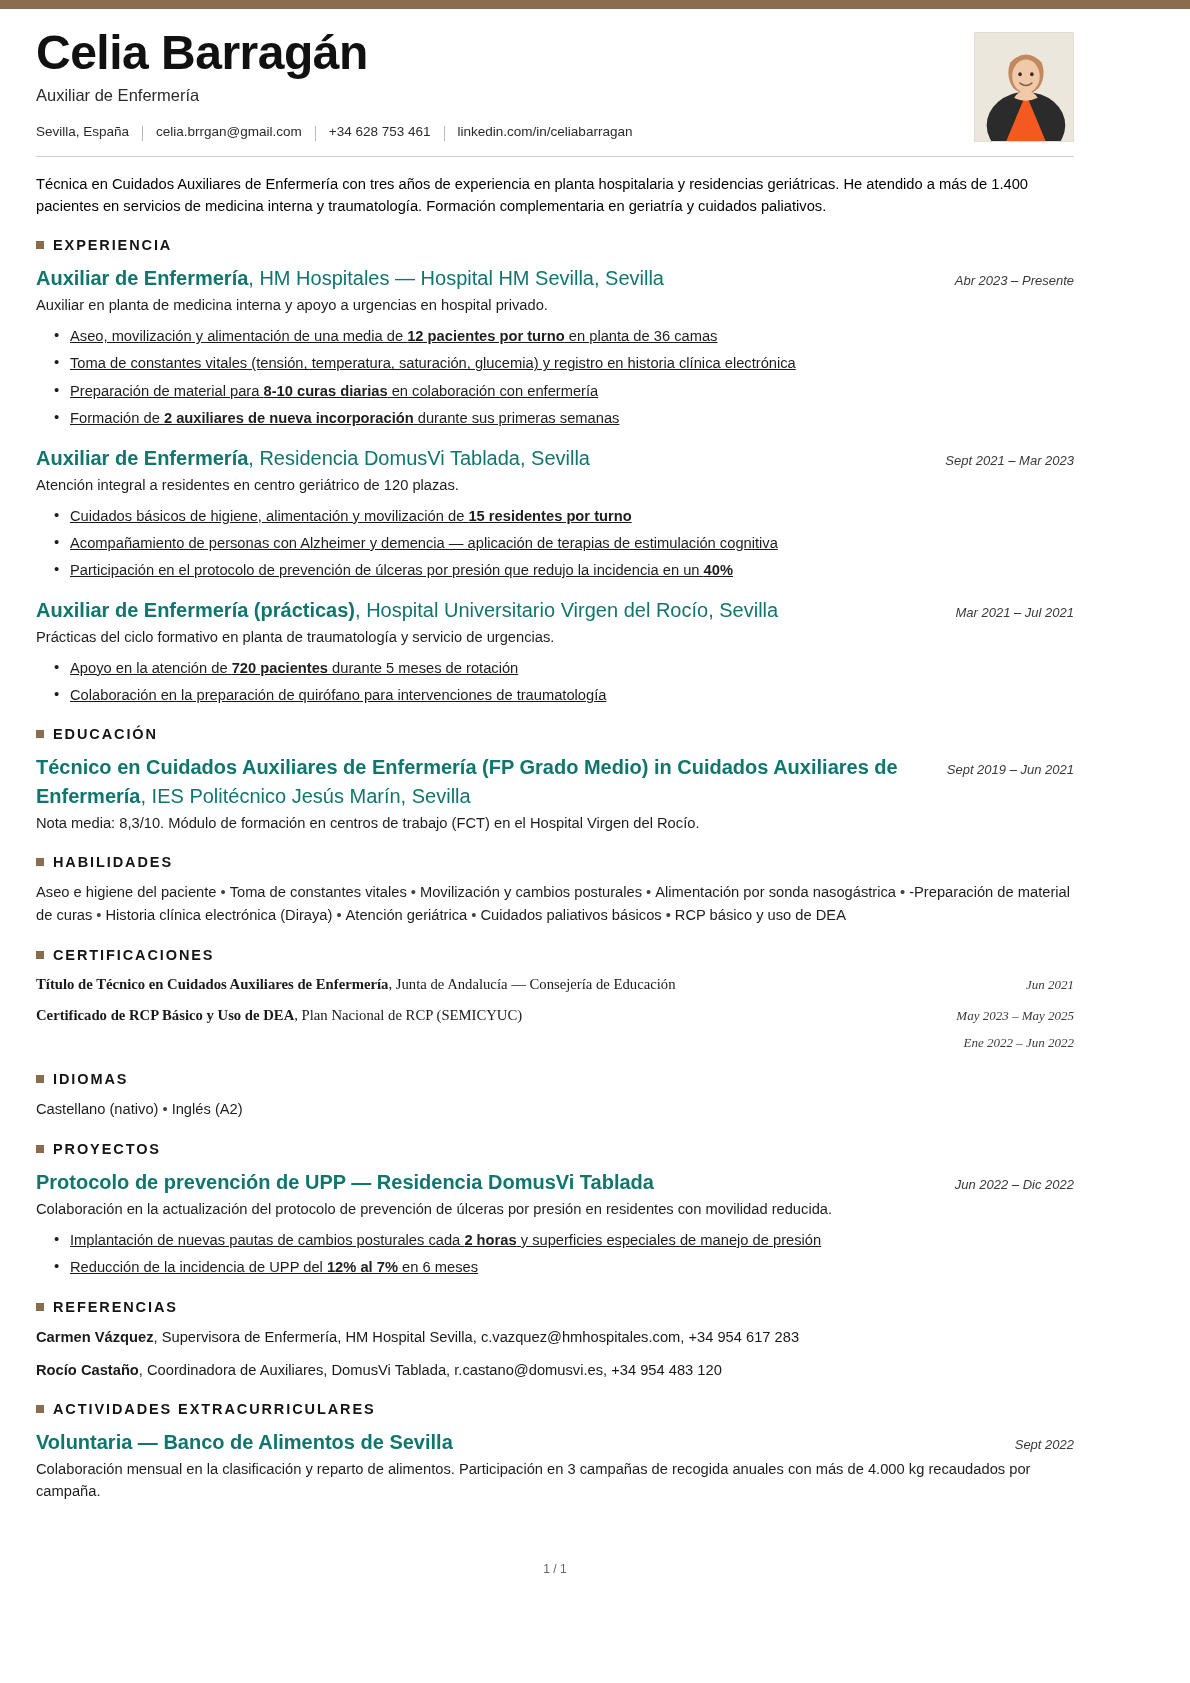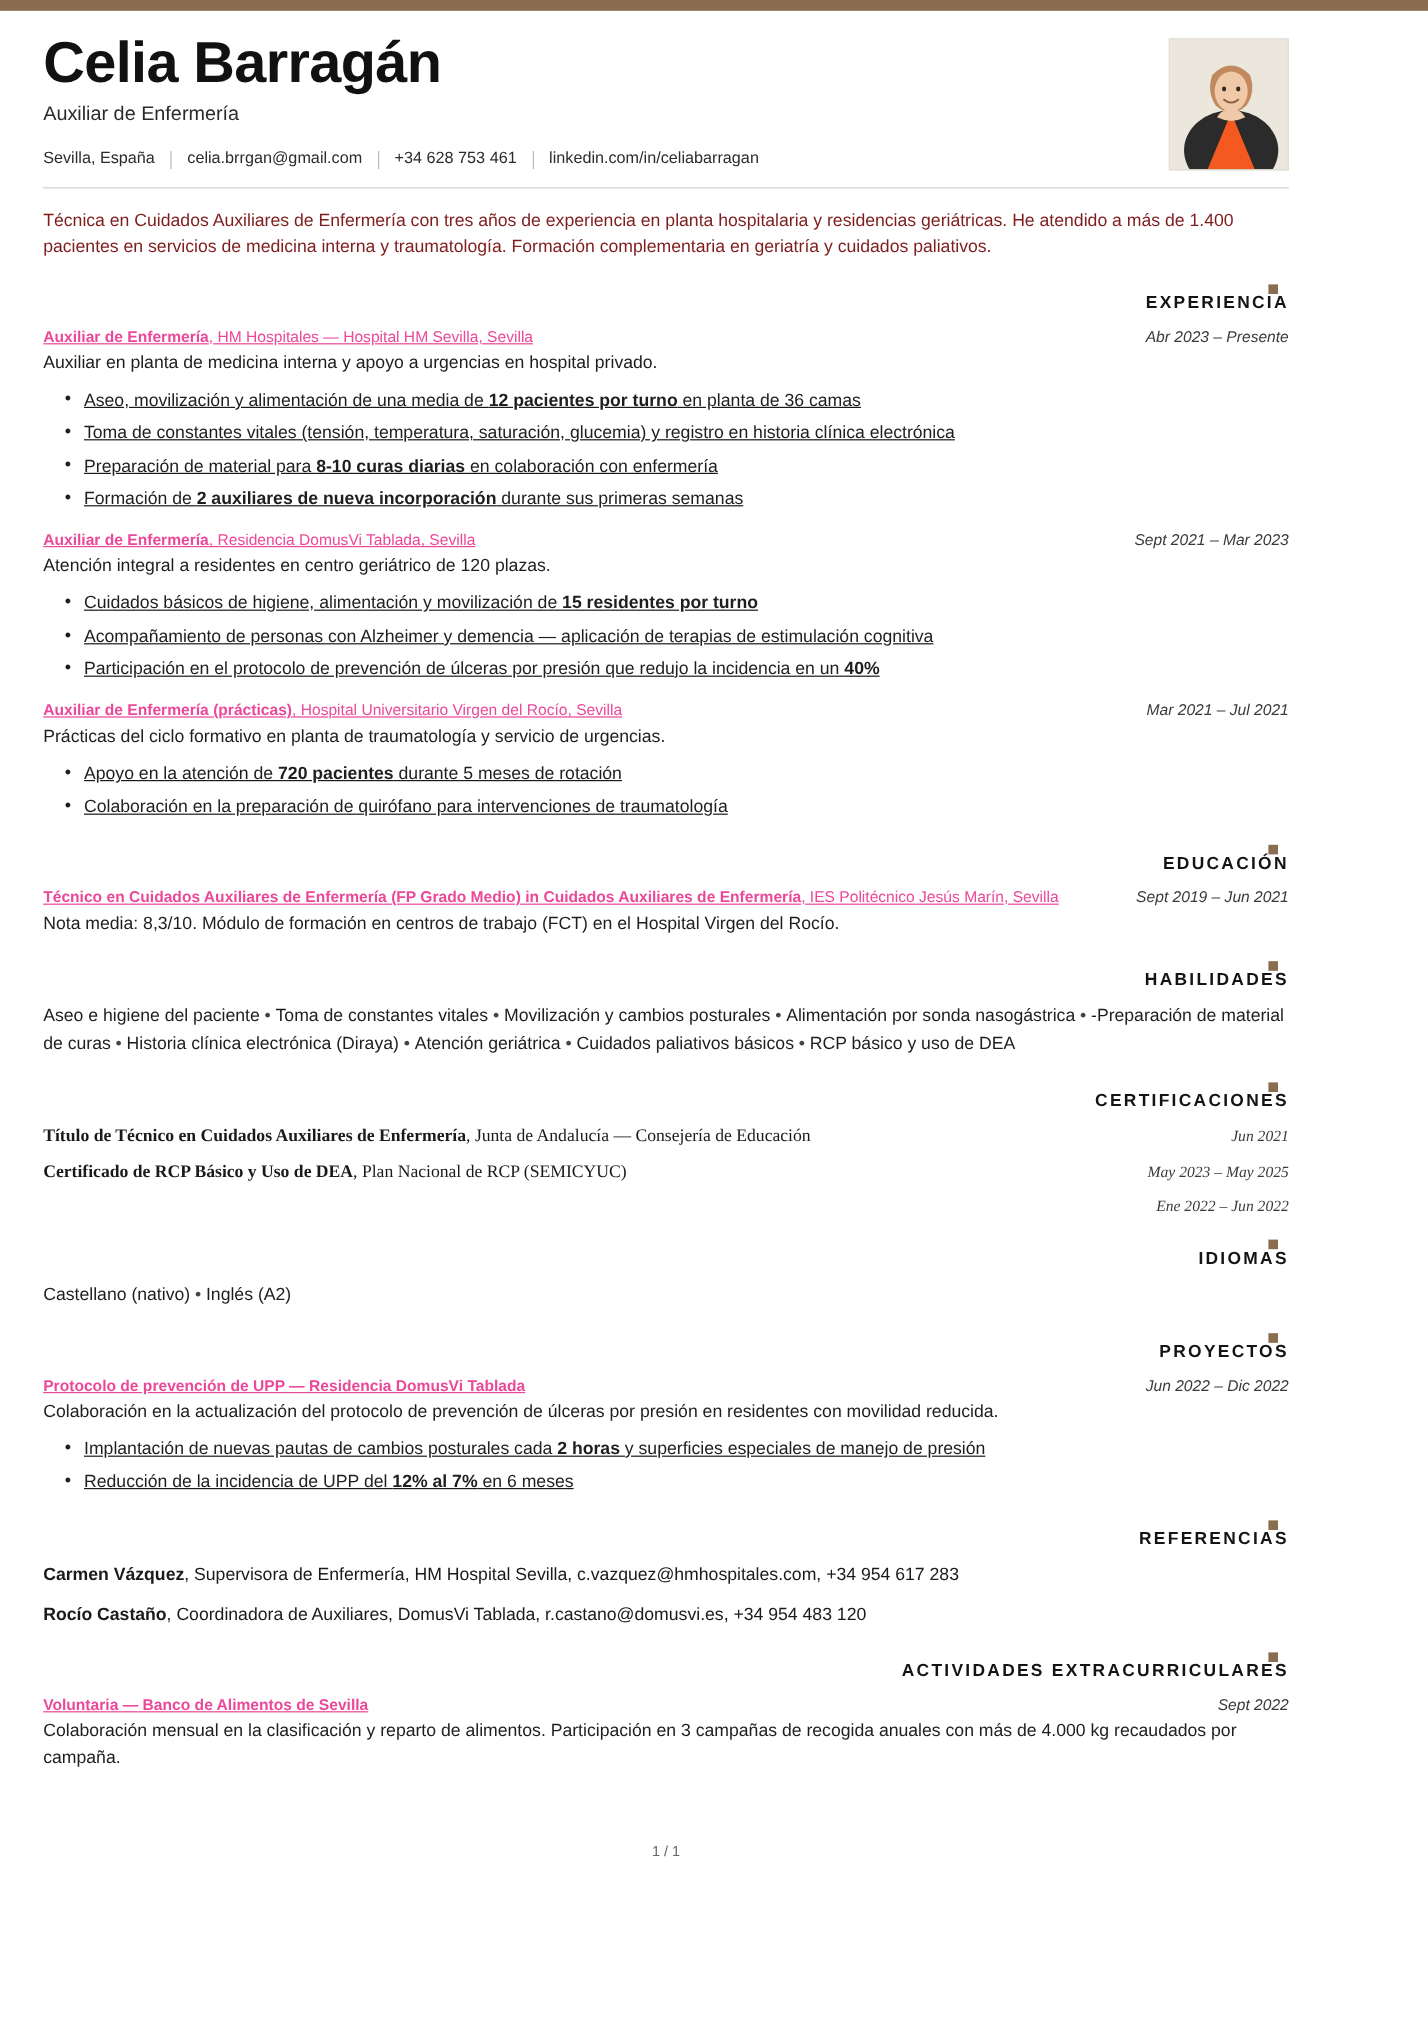--- a/index.html
+++ b/index.html
@@ -28,35 +28,35 @@
 
   .photo {
     width:100px; height:110px; margin-top:4px; flex:0 0 auto;
     background:#ece6dc; overflow:hidden; position:relative;
     border:1px solid #e2ddd4;
   }
   .photo svg { display:block; width:100%; height:100%; }
 
   .rule { height:1px; background:#cfcfcf; margin:14px 0 0 0; }
 
-  .summary { font-size:14.7px; line-height:1.5; color:#7f1d1d; margin:16px 0 4px 0; }
+  .summary { font-size:14.7px; line-height:1.5; color:#000000; margin:16px 0 4px 0; }
 
   
   .section { margin-top:20px; }
-  .sec-head { display:flex; align-items:flex-end; margin-bottom:11px;flex-direction:column; }
+  .sec-head { display:flex; align-items:center; margin-bottom:11px; }
   .sec-marker { width:8px; height:8px; background:#8a6d4e; margin-right:9px; flex:0 0 auto; }
   .sec-title {
     font-size:14.5px; font-weight:bold; letter-spacing:1.9px;
     text-transform:uppercase; color:#141414;
   }
 
   .entry { margin-bottom:14px; }
   .entry:last-child { margin-bottom:0; }
   .entry-top { display:flex; align-items:baseline; justify-content:space-between; gap:16px; }
-  .entry-head { font-size:13px; line-height:1.45; color:#ec4899; flex:1 1 auto;text-decoration:underline; }
+  .entry-head { font-size:20px; line-height:1.45; color:#0f766e; flex:1 1 auto; }
   .entry-head b { font-weight:bold; }
   .entry-date {
     font-size:13px; font-style:italic; color:#3a3a3a;
     white-space:nowrap; flex:0 0 auto; text-align:right;
   }
   .entry-sub { font-size:14.7px; line-height:1.5; color:#1e1e1e; margin-top:1px; }
 
   ul.bullets { margin:9px 0 0 0; padding:0 0 0 34px; list-style:none;text-decoration:underline; }
   ul.bullets li {
     font-size:14.7px; line-height:1.52; color:#1e1e1e;

